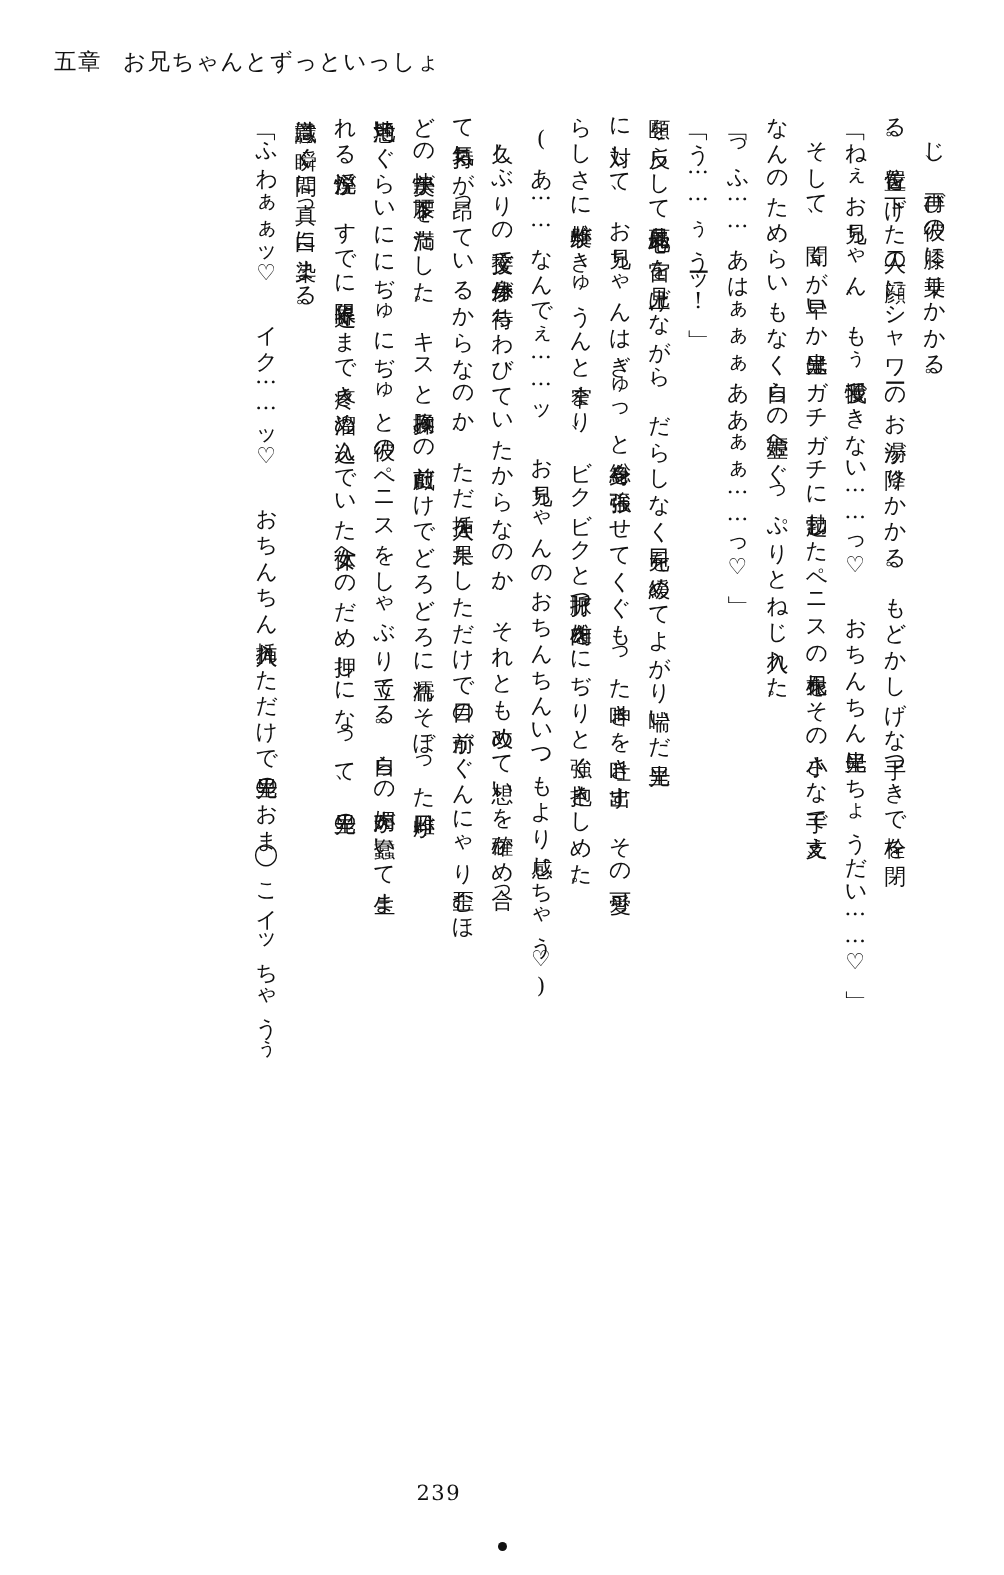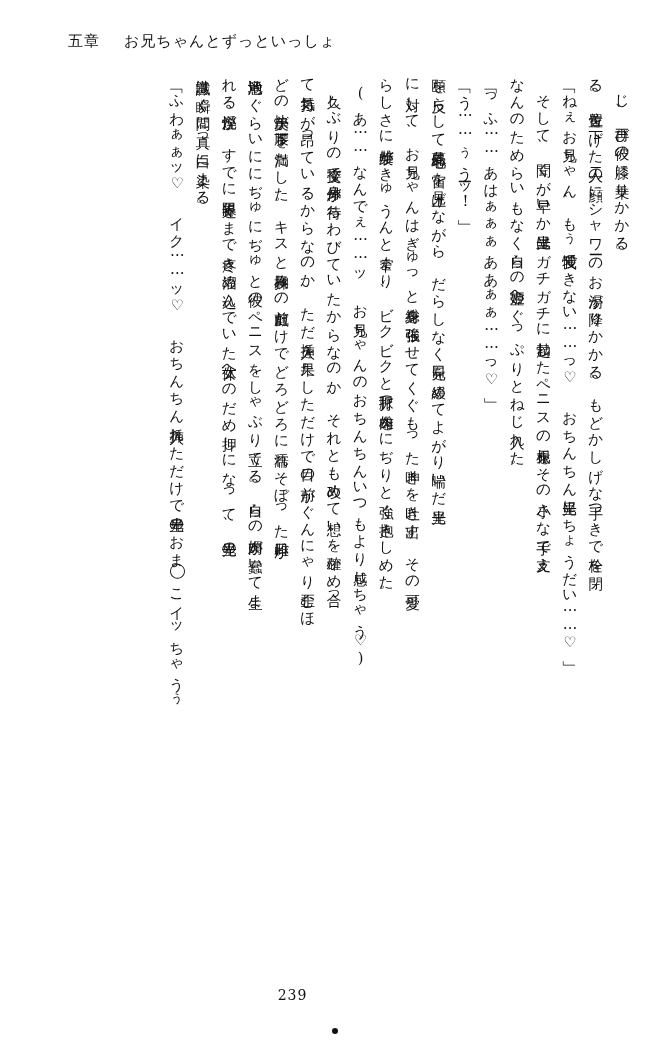--- a/index.html
+++ b/index.html
@@ -21,33 +21,33 @@
   
   #header {
     position: absolute;
     top: 26px;
     left: 0;
     width: 669px;
     height: 30px;
     display: flex;
     align-items: center;
     justify-content: flex-start;
-    padding-left: 68px;
+    padding-left: 36px;
     box-sizing: border-box;
   }
   #header .chapter-num {
     font-size: 15px;
     letter-spacing: 1px;
     white-space: nowrap;
   }
   #header .chapter-title {
     font-size: 15px;
     letter-spacing: 1px;
     white-space: nowrap;
-    margin-left: 24px;
+    margin-left: 14px;
   }
   
   #body-text {
     position: absolute;
     top: 68px;
     left: 40px;
     width: 589px;
     height: 905px;
     display: flex;
     flex-direction: row-reverse;

